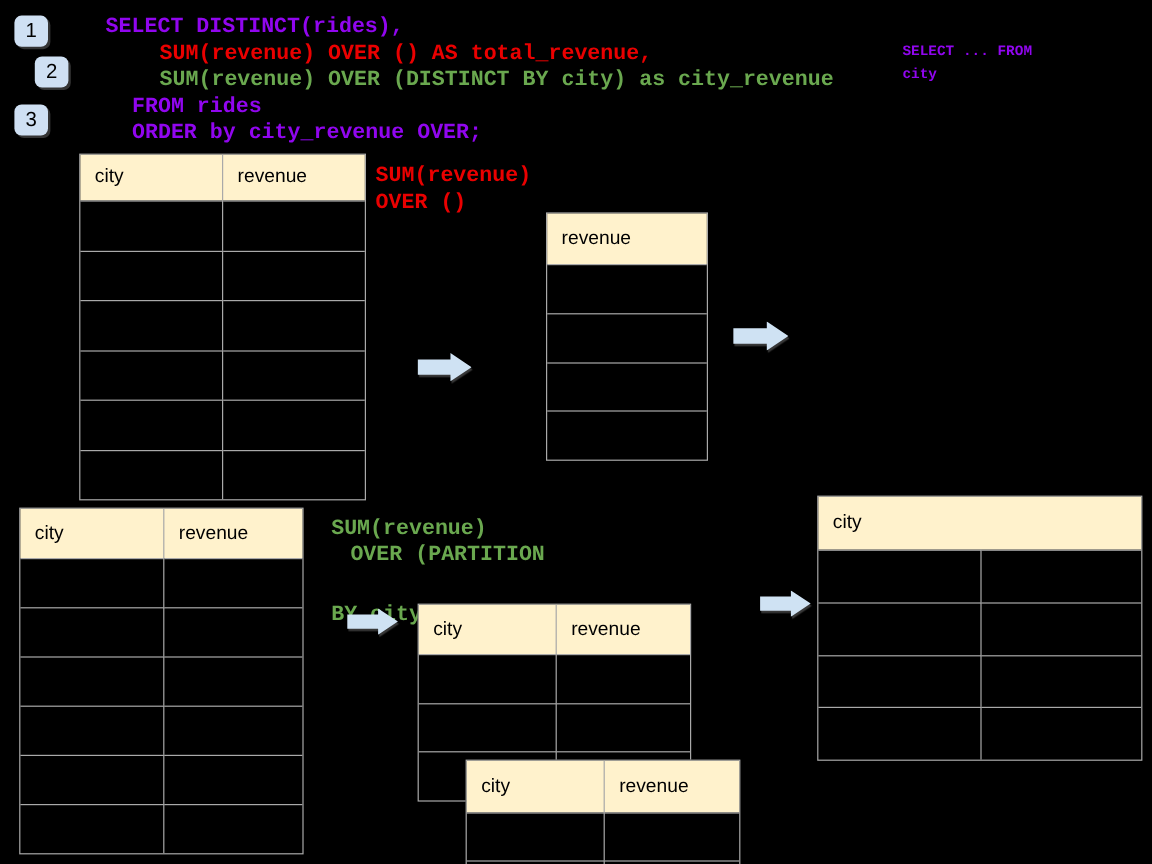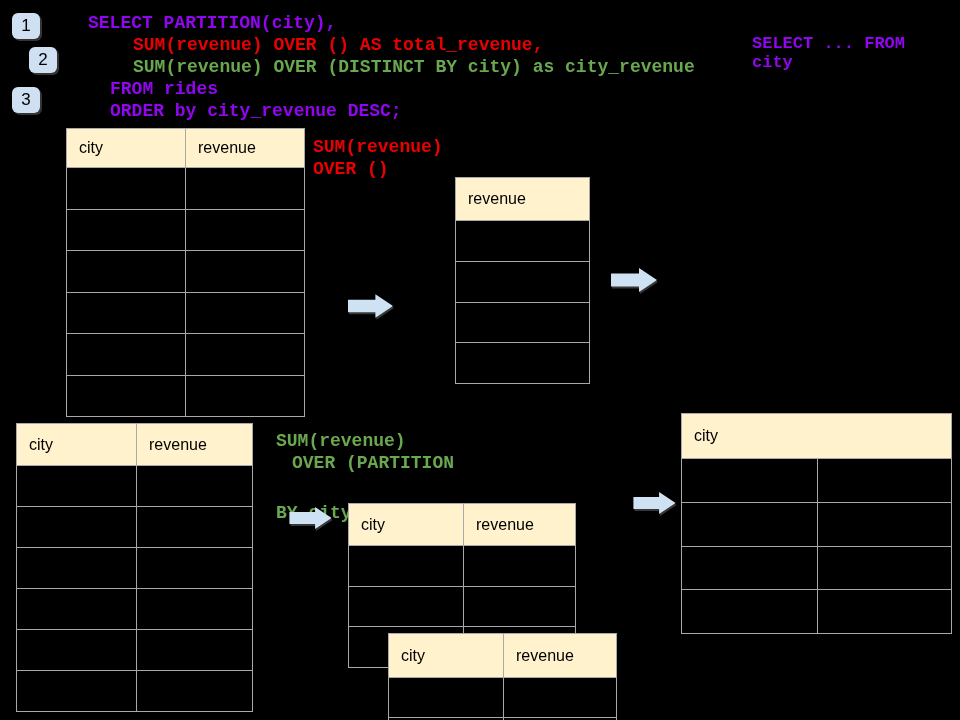--- a/index.html
+++ b/index.html
@@ -12,21 +12,21 @@
   }
   
   .code{
     position:absolute;
     font-family:"Liberation Mono","DejaVu Sans Mono",monospace;
     font-weight:bold;
     font-size:18px;
     line-height:22px;
     white-space:pre;
   }
-  .code.small{font-size:17px;line-height:19px;}
+  .code.small{font-size:12px;line-height:19px;}
   .purple{color:var(--sql-purple,#9106ef);}
   .red{color:var(--sql-red,#ea0000);}
   .green{color:var(--sql-green,#6aa84f);}
   
   .badge{
     position:absolute;
     width:28px;height:26px;
     background:var(--badge-fill,#cfe0f3);
     border-radius:6px;
     display:flex;align-items:center;justify-content:center;
@@ -66,25 +66,25 @@
   .arrow svg{display:block;filter:drop-shadow(1px 2px 0 rgba(100,100,100,.55));}
   .arrow polygon{fill:var(--arrow-fill,#cfe2f3);}
 </style>
 </head>
 <body style="--background: #000000; --sql-purple: #9106ef; --sql-red: #ea0000; --sql-green: #6aa84f; --table-header-fill: #fff2cc; --table-border: #a9a9a9; --arrow-fill: #cfe2f3; --badge-fill: #cfe0f3;">
 
 <div class="badge" style="left:12px;top:13px">1</div>
 <div class="badge" style="left:29px;top:47px">2</div>
 <div class="badge" style="left:12px;top:87px">3</div>
 
-<div class="code purple" style="left:88px;top:12px">SELECT PARTITION(city),</div>
+<div class="code purple" style="left:88px;top:12px">SELECT DISTINCT(rides),</div>
 <div class="code red" style="left:133px;top:34px">SUM(revenue) OVER () AS total_revenue,</div>
 <div class="code green" style="left:133px;top:56px">SUM(revenue) OVER (DISTINCT BY city) as city_revenue</div>
 <div class="code purple" style="left:110px;top:78px">FROM rides</div>
-<div class="code purple" style="left:110px;top:100px">ORDER by city_revenue DESC;</div>
+<div class="code purple" style="left:110px;top:100px">ORDER by city_revenue OVER;</div>
 
 <div class="code small purple" style="left:752px;top:34px">SELECT ... FROM</div>
 <div class="code small purple" style="left:752px;top:53px">city</div>
 
 <div class="code red" style="left:313px;top:136px">SUM(revenue)</div>
 <div class="code red" style="left:313px;top:158px">OVER ()</div>
 
 <div class="code green" style="left:276px;top:430px">SUM(revenue)</div>
 <div class="code green" style="left:292px;top:452px">OVER (PARTITION</div>
 <div class="code green" style="left:276px;top:502px">BY city)</div>

